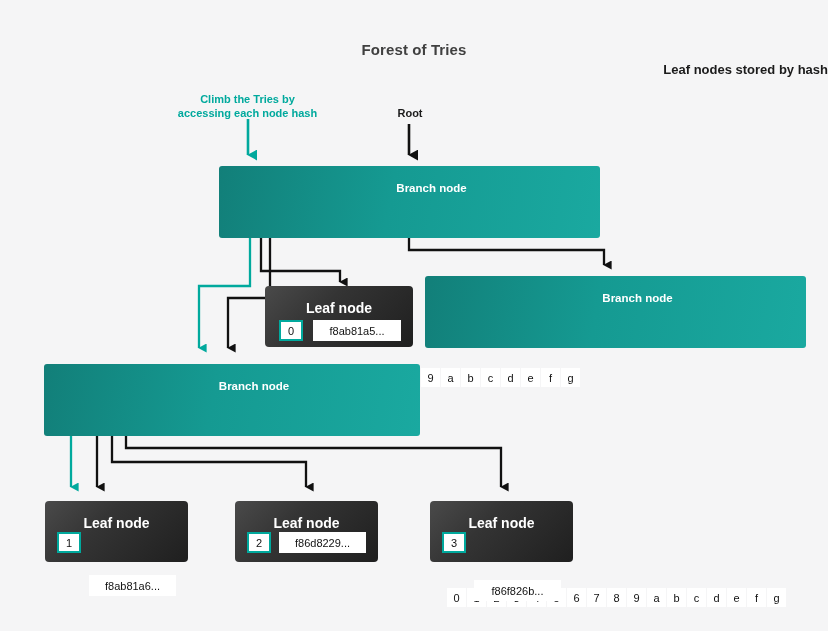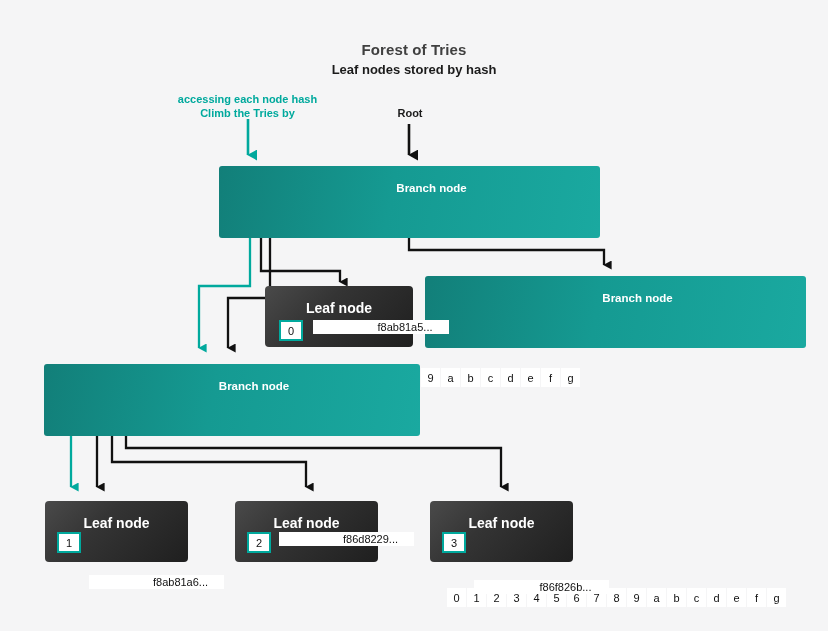--- a/index.html
+++ b/index.html
@@ -13,21 +13,21 @@
 
   
   .title{
     position:absolute;left:0;right:0;top:41px;
     text-align:center;
     font-size:15px;font-weight:bold;color:#404040;
     letter-spacing:.1px;
   }
   .subtitle{
     position:absolute;left:0;right:0;top:62px;
-    text-align:center;
+    text-align:right;
     font-size:13px;font-weight:bold;color:#1b1b1b;
   }
 
   
   .anno{
     position:absolute;
     font-size:11px;font-weight:bold;line-height:14px;
     text-align:center;
   }
   .anno-climb{left:155px;top:92px;width:185px;color:#00a99d;}
@@ -73,39 +73,39 @@
   .leaf .ln-idx{
     position:absolute;
     width:24px;height:21px;
     background:#ffffff;border:2px solid #00a99d;
     box-sizing:border-box;
     display:flex;align-items:center;justify-content:center;
     font-size:11px;color:#111111;
   }
   .leaf .ln-hash{
     position:absolute;
-    height:14px;background:#ffffff;
+    height:21px;background:#ffffff;
     display:flex;align-items:center;justify-content:center;
-    font-size:11px;color:#111111;padding-left:48px;
+    font-size:11px;color:#111111;
   }
 
   
   #wires{position:absolute;left:0;top:0;width:828px;height:631px;overflow:visible;}
 </style>
 </head>
 <body>
 
 <div id="canvas">
 
   <div class="title">Forest of Tries</div>
   <div class="subtitle">Leaf nodes stored by hash</div>
 
   <div class="anno anno-climb">
+    <div>Climb the Tries by</div>
     <div>accessing each node hash</div>
-    <div>Climb the Tries by</div>
   </div>
   <div class="anno anno-root">Root</div>
 
   <svg id="wires" viewBox="0 0 828 631">
     <defs>
       <marker id="arrowTeal" markerWidth="9" markerHeight="9" refX="4.5" refY="7.6" orient="auto" markerUnits="userSpaceOnUse">
         <path d="M0,0 L9,0 L4.5,8.4 Z" fill="#00a99d"></path>
       </marker>
       <marker id="arrowBlack" markerWidth="9" markerHeight="9" refX="4.5" refY="7.6" orient="auto" markerUnits="userSpaceOnUse">
         <path d="M0,0 L9,0 L4.5,8.4 Z" fill="#111111"></path>

